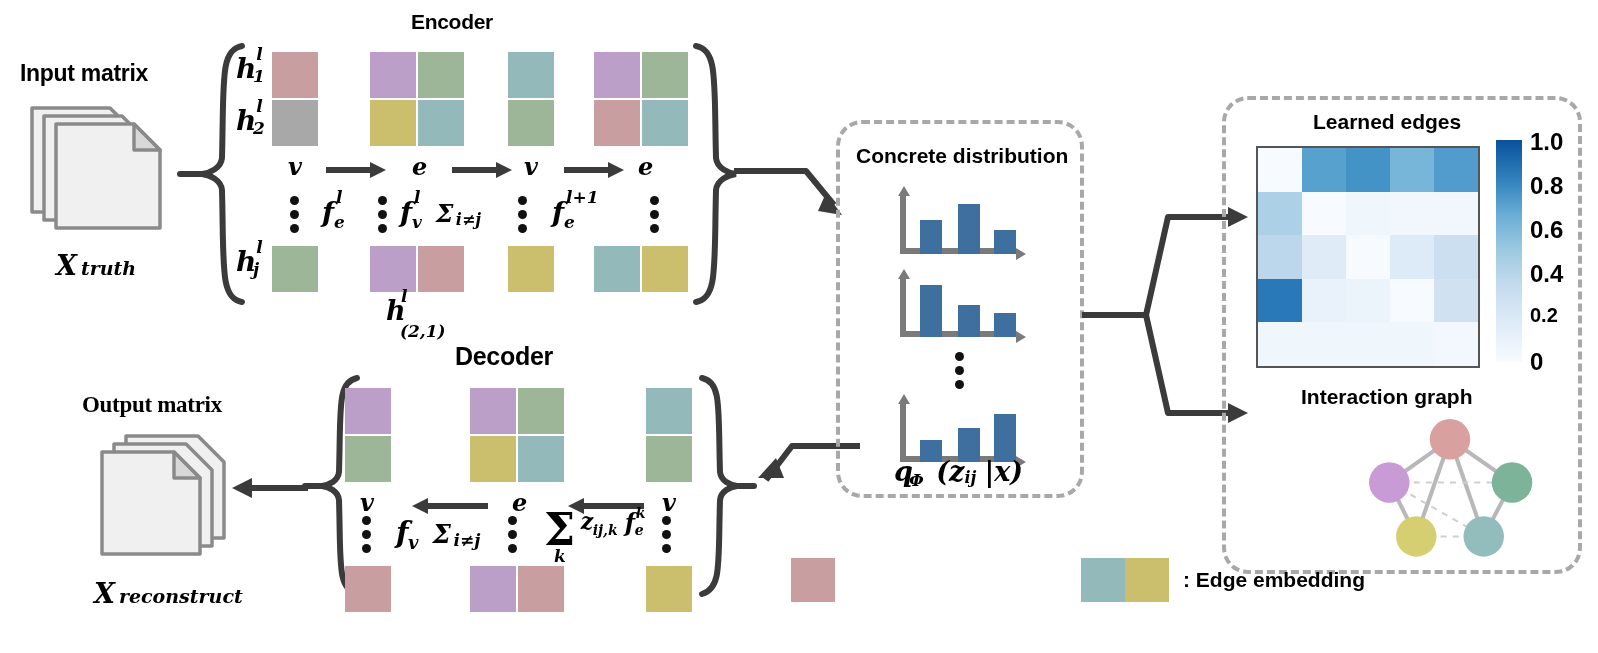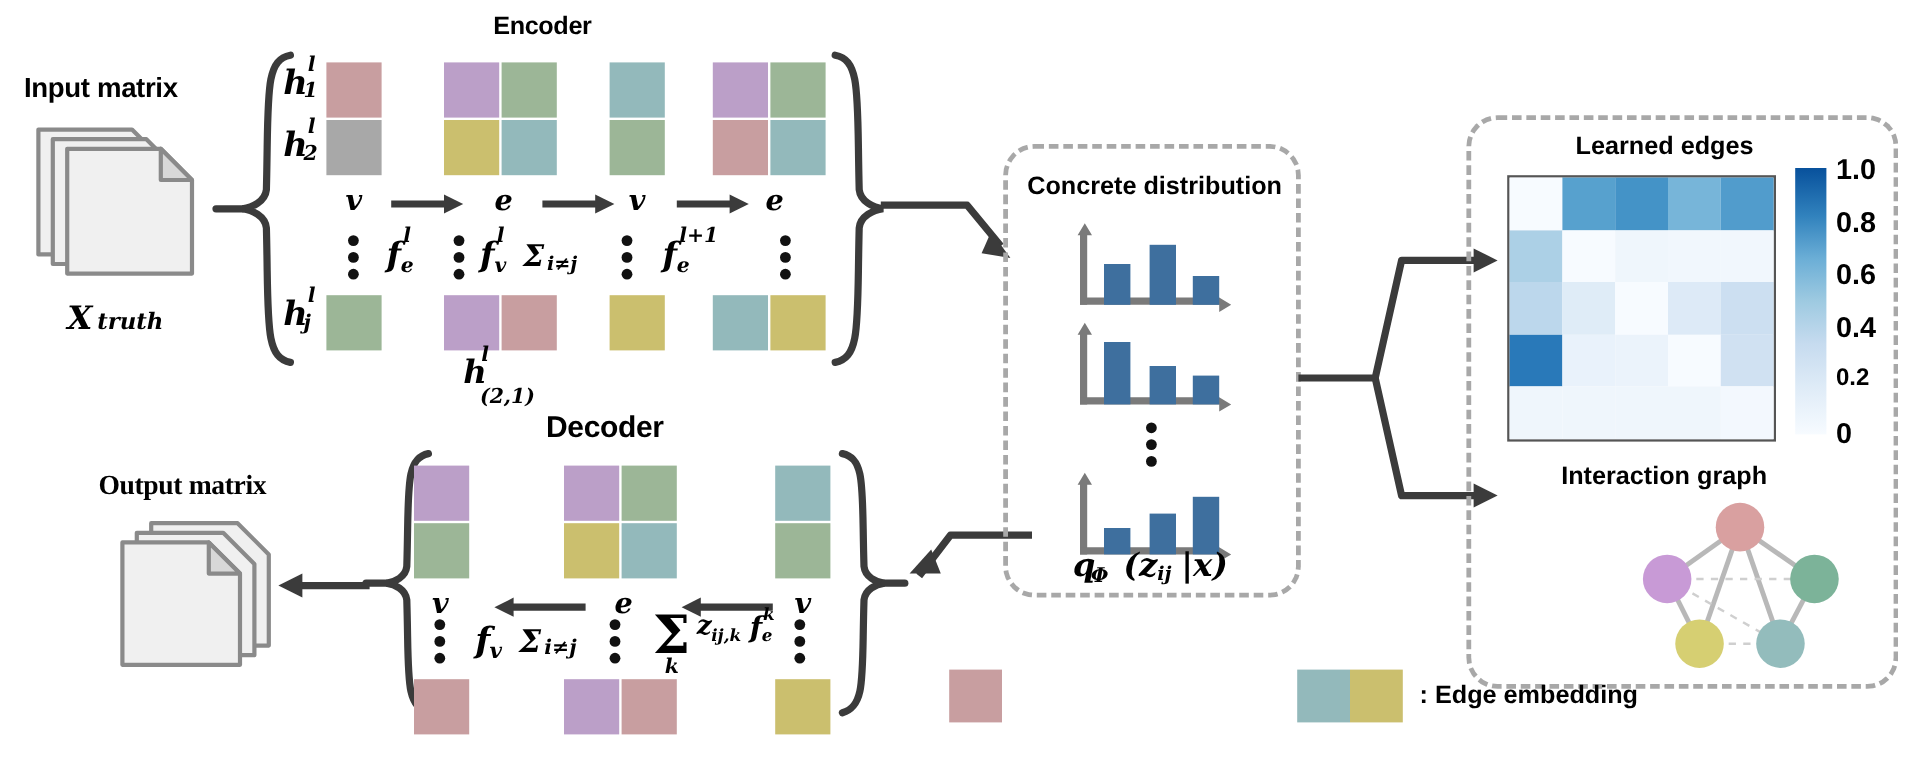--- a/index.html
+++ b/index.html
@@ -244,20 +244,23 @@
 <div class="abs" style="left:72px;top:392px;width:210px;height:220px;">
   <div class="ttl abs" style="left:10px;top:0;white-space:nowrap;font-family:Liberation Serif, serif;">Output matrix</div>
   <svg style="left:24px;top:38px;" width="175" height="145" viewBox="0 0 175 145">
     <g fill="#f0f0f0" stroke="#8a8a8a" stroke-width="3.5" stroke-linejoin="round">
       <path d="M30 6 h72 l26 26 v76 h-98 z"></path>
       <path d="M18 14 h72 l26 26 v76 h-98 z"></path>
       <path d="M6 22 h72 l26 26 v76 h-98 z"></path>
     </g>
     <path d="M78 22 v26 h26 z" fill="#d8d8d8" stroke="#8a8a8a" stroke-width="3.5" stroke-linejoin="round"></path>
   </svg>
+  <div class="abs" style="left:22px;top:186px;white-space:nowrap;">
+    <span class="ser" style="font-size:27px;">X</span><span class="ser" style="font-size:19px;margin-left:4px;">reconstruct</span>
+  </div>
 </div>
 
 <div class="panel" style="left:836px;top:120px;width:240px;height:370px;"></div>
 <div class="cap" style="left:856px;top:144px;white-space:nowrap;">Concrete distribution</div>
 
 <svg style="left:890px;top:182px;" width="140" height="80" viewBox="0 0 140 80">
   <path d="M14 4 L20 14 H16 V72 H10 V14 H8 Z" fill="#7a7a7a"></path>
   <path d="M10 66 H126 L136 72 L126 78 V72 H10 Z" fill="#7a7a7a"></path>
   <rect x="30" y="38" width="22" height="34" fill="#3e6f9e"></rect>
   <rect x="68" y="22" width="22" height="50" fill="#3e6f9e"></rect>

